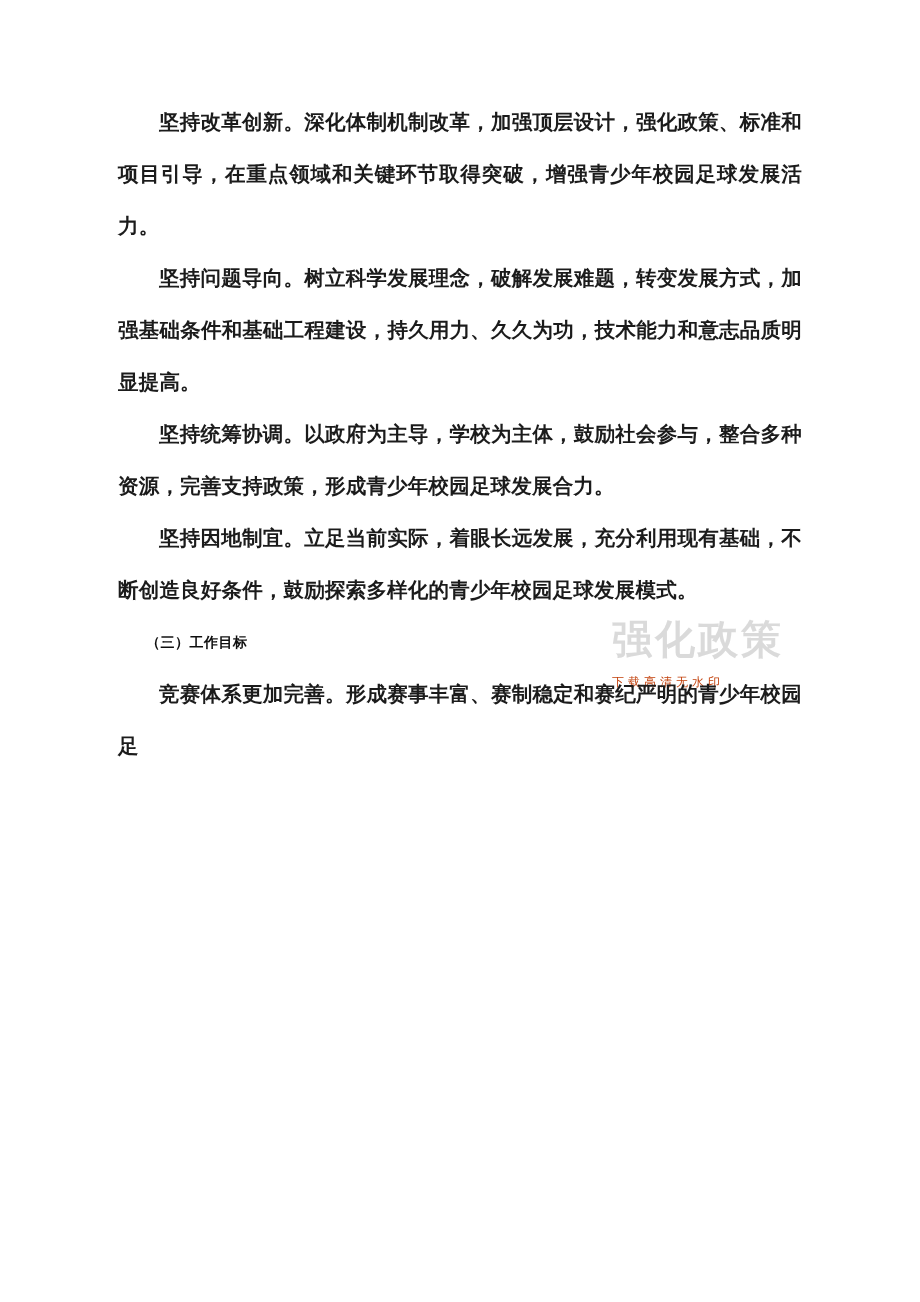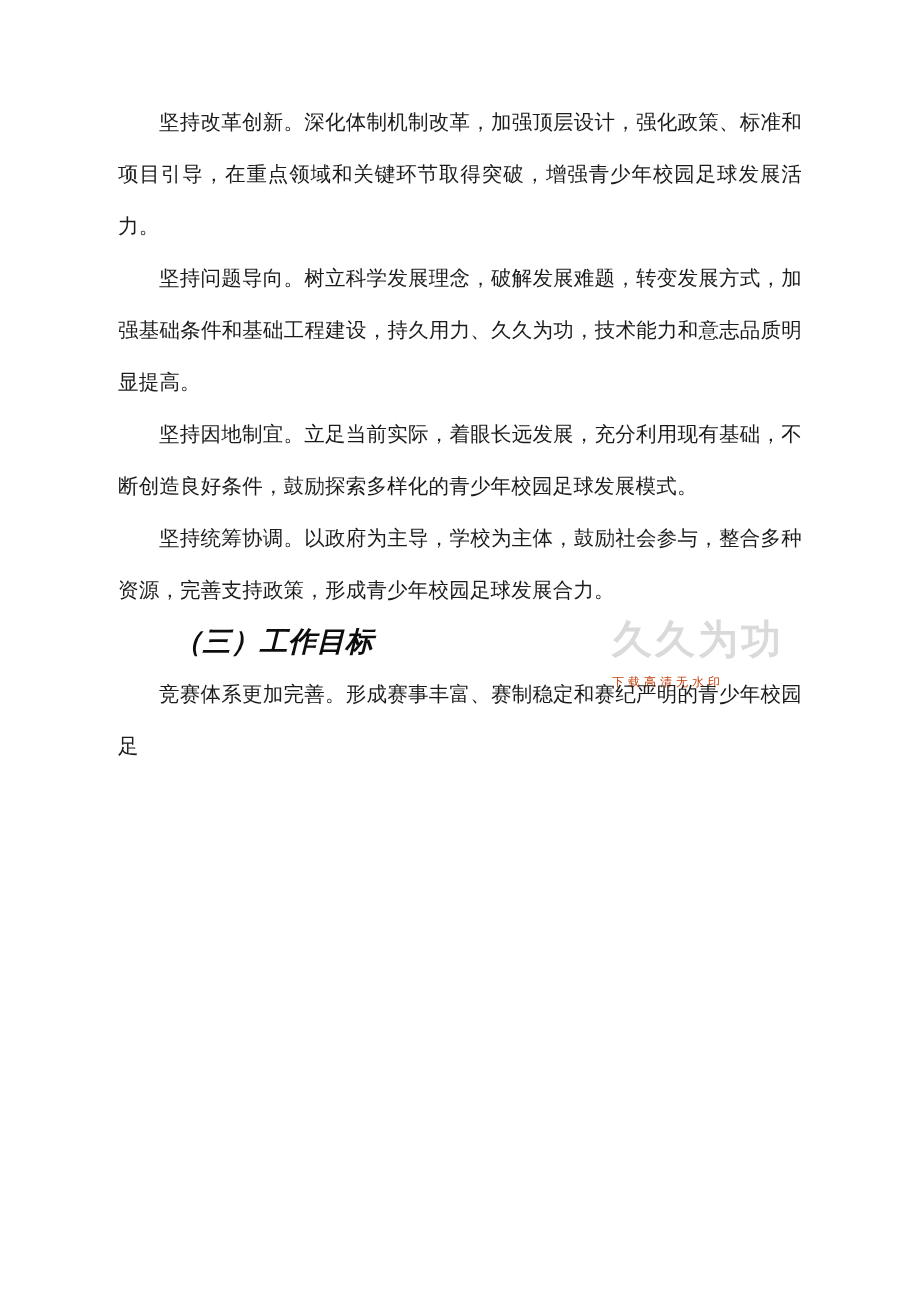--- a/index.html
+++ b/index.html
@@ -25,31 +25,30 @@
   }
   .para {
     font-size: 20.5px;
     line-height: 52px;
     color: #1b1b1b;
     text-align: justify;
     text-justify: inter-ideograph;
     margin: 0 0 0 0;
     letter-spacing: 0.2px;
     text-indent: 2em;
-    font-weight: 400;
+    font-weight: 700;
   }
   .heading {
-    font-size: 28px;
+    font-size: 14px;
     line-height: 52px;
     color: #0d0d0d;
     font-weight: bold;
     text-indent: 2em;
     margin: 0;
     letter-spacing: 0.5px;
-    font-style: italic;
   }
   .watermark {
     position: absolute;
     z-index: 1;
     left: 612px;
     top: 615px;
     width: 180px;
     height: 92px;
     pointer-events: none;
     user-select: none;
@@ -72,26 +71,26 @@
     white-space: nowrap;
     margin-top: 9px;
   }
 </style>
 </head>
 <body>
 
 <div class="page">
 
   <div class="watermark">
-    <div class="wm-main">久久为功</div>
+    <div class="wm-main">强化政策</div>
     <div class="wm-sub">下载高清无水印</div>
   </div>
 
   <div class="doc-body">
     <p class="para">坚持改革创新。深化体制机制改革，加强顶层设计，强化政策、标准和项目引导，在重点领域和关键环节取得突破，增强青少年校园足球发展活力。</p>
     <p class="para">坚持问题导向。树立科学发展理念，破解发展难题，转变发展方式，加强基础条件和基础工程建设，持久用力、久久为功，技术能力和意志品质明显提高。</p>
+    <p class="para">坚持统筹协调。以政府为主导，学校为主体，鼓励社会参与，整合多种资源，完善支持政策，形成青少年校园足球发展合力。</p>
     <p class="para">坚持因地制宜。立足当前实际，着眼长远发展，充分利用现有基础，不断创造良好条件，鼓励探索多样化的青少年校园足球发展模式。</p>
-    <p class="para">坚持统筹协调。以政府为主导，学校为主体，鼓励社会参与，整合多种资源，完善支持政策，形成青少年校园足球发展合力。</p>
     <p class="heading">（三）工作目标</p>
     <p class="para">竞赛体系更加完善。形成赛事丰富、赛制稳定和赛纪严明的青少年校园足</p>
   </div>
 
 </div>
 
 </body></html>

